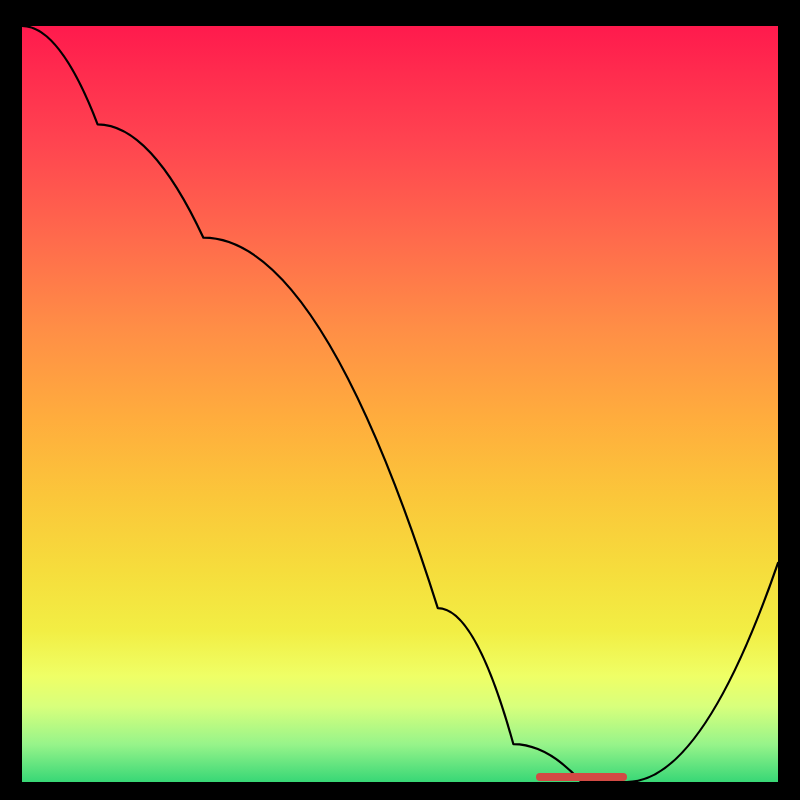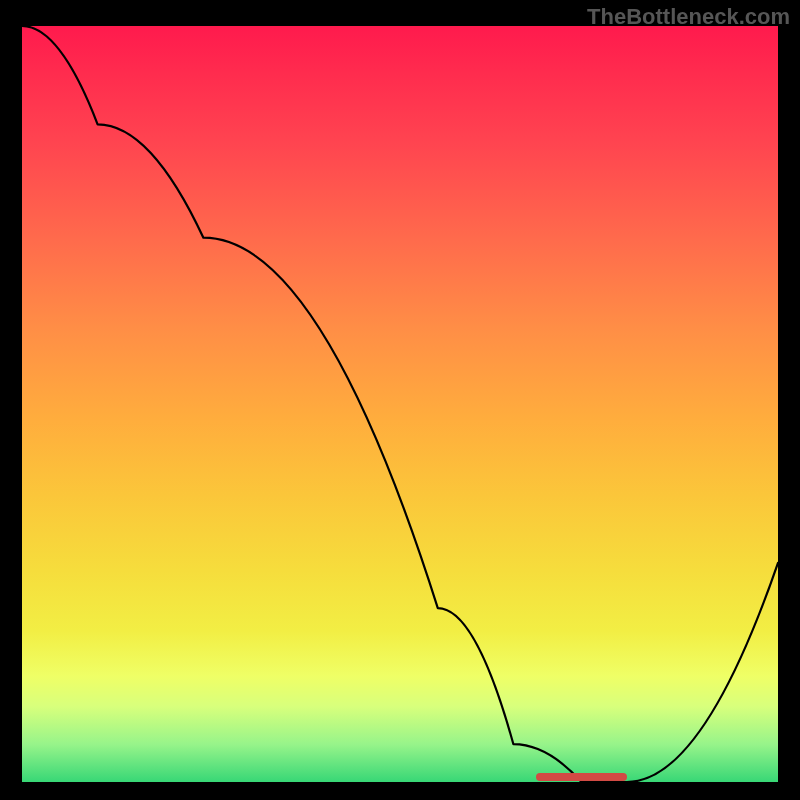--- a/index.html
+++ b/index.html
@@ -58,21 +58,20 @@
     height: 8px;
     background: #d24a44;
     border-radius: 4px;
     z-index: 6;
   }
 </style>
 </head>
 <body>
 
 <div class="frame">
-  <div class="watermark">TheBottleneck.com</div>
   <div class="plot">
     <div class="gradient"></div>
     <svg class="curve" viewBox="0 0 756 756" preserveAspectRatio="none">
       <path d="M 0.0 0.0 Q 37.8 0.0 75.6 98.3 Q 128.5 98.3 181.4 211.7 Q 298.6 211.7 415.8 582.1 Q 453.6 582.1 491.4 718.2 Q 525.4 718.2 559.4 756.0 Q 582.1 756.0 604.8 756.0 Q 680.4 756.0 756.0 536.8" fill="none" stroke="#000" stroke-width="2.2" stroke-linejoin="round" stroke-linecap="round"></path>
     </svg>
     <div class="marker" style="left: 514.08px; width: 90.72px; top: 746.708px;"></div>
   </div>
 </div>
 
 </body></html>

